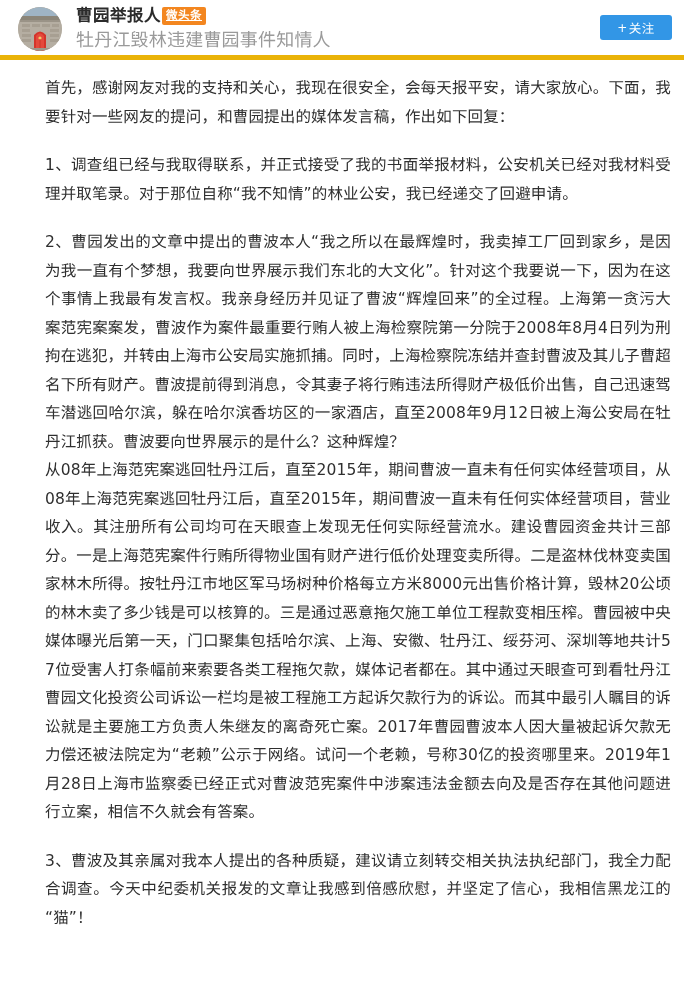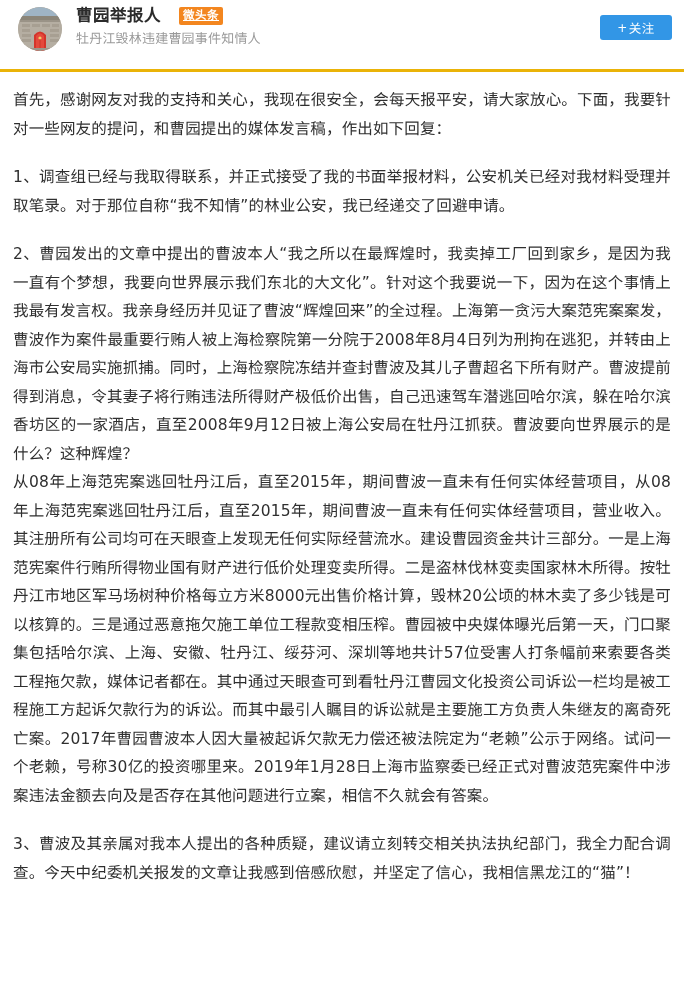--- a/index.html
+++ b/index.html
@@ -12,23 +12,23 @@
     height: 989px;
     overflow: hidden;
     font-family: "DejaVu Sans", "Liberation Sans", sans-serif;
     color: #222222;
     -webkit-font-smoothing: antialiased;
   }
 
   
   .post-header {
     position: relative;
-    height: 72px;
+    height: 60px;
     padding: 6px 0 0 0;
-    border-bottom: 3px solid #eab308;
+    border-bottom: 5px solid #eab308;
     box-sizing: border-box;
   }
   .author-block {
     display: flex;
     align-items: flex-start;
     padding-left: 18px;
   }
   .avatar {
     width: 44px;
     height: 44px;
@@ -50,39 +50,38 @@
     line-height: 1;
   }
   .author-name {
     font-size: 16.5px;
     color: #2b2b2b;
     font-weight: 600;
     letter-spacing: 0.5px;
     line-height: 20px;
   }
   .badge-weitoutiao {
-    margin-left: 18px;
+    margin-left: 1px;
     background: #f3861f;
     color: #ffffff;
     font-size: 11.5px;
     font-weight: 700;
     line-height: 15px;
     padding: 1px 4px 2px 4px;
     border-radius: 2px;
     letter-spacing: 0.5px;
     white-space: nowrap;
     text-decoration: underline;
   }
   .author-desc {
     margin-top: 5px;
-    font-size: 13px;
+    font-size: 18px;
     color: #9a9a9a;
     line-height: 18px;
     letter-spacing: 0.2px;
-    font-family: Liberation Mono, monospace;
   }
 
   .follow-button {
     position: absolute;
     right: 12px;
     top: 15px;
     width: 72px;
     height: 25px;
     background: #3296e6;
     color: #ffffff;
@@ -99,20 +98,21 @@
   }
   .follow-button .plus {
     font-size: 12px;
     margin-right: 1px;
     line-height: 1;
   }
 
   
   .post-body {
     padding: 14px 13px 0 13px;
+    margin-left: 32px;
   }
   .para {
     font-size: 15.5px;
     line-height: 28.5px;
     color: #2f2f2f;
     margin: 0;
     text-align: justify;
     letter-spacing: 0.15px;
     word-break: break-all;
   }

